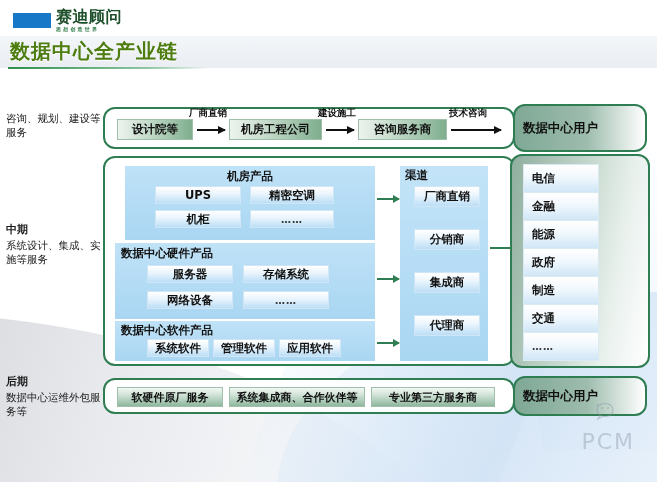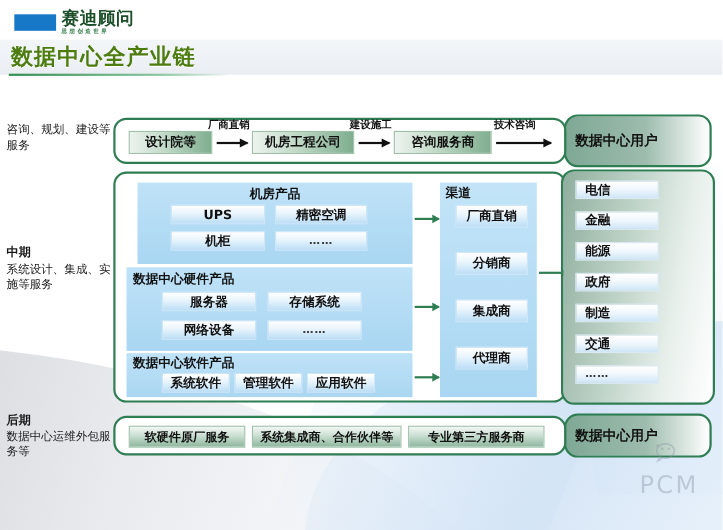--- a/index.html
+++ b/index.html
@@ -251,21 +251,21 @@
 
   
   #industry-col {
     position: absolute; left: 510px; top: 154px;
     width: 140px; height: 214px;
     border: 2px solid #2f7d52; border-radius: 12px;
     background: linear-gradient(100deg, #8fae9e 0%, #bed3c7 40%, #e8f0ec 72%, #ffffff 100%);
     box-sizing: border-box;
   }
   .ind-item {
-    position: absolute; left: 11px; width: 76px; height: 17px;
+    position: absolute; left: 11px; width: 76px; height: 29px;
     background: linear-gradient(180deg, #ffffff 0%, #f1f8fd 45%, #cfe6f6 100%);
     border: 1px solid #dbe9f3;
     display: flex; align-items: center;
     padding-left: 8px;
     font-size: 11.5px; font-weight: bold; color: #111;
     box-sizing: border-box;
   }
   .ind-item.dots { font-size: 10px; letter-spacing: 1px; color: #3a3a3a; }
 
   

